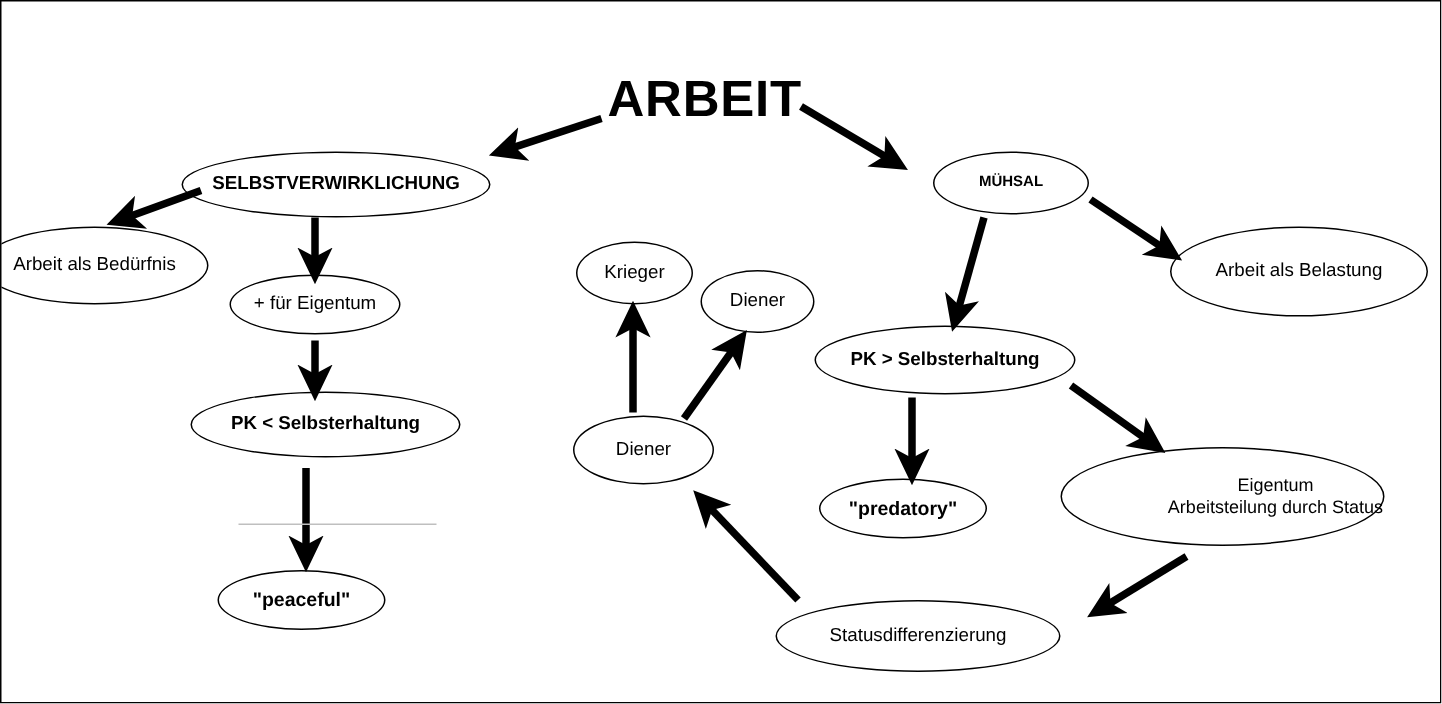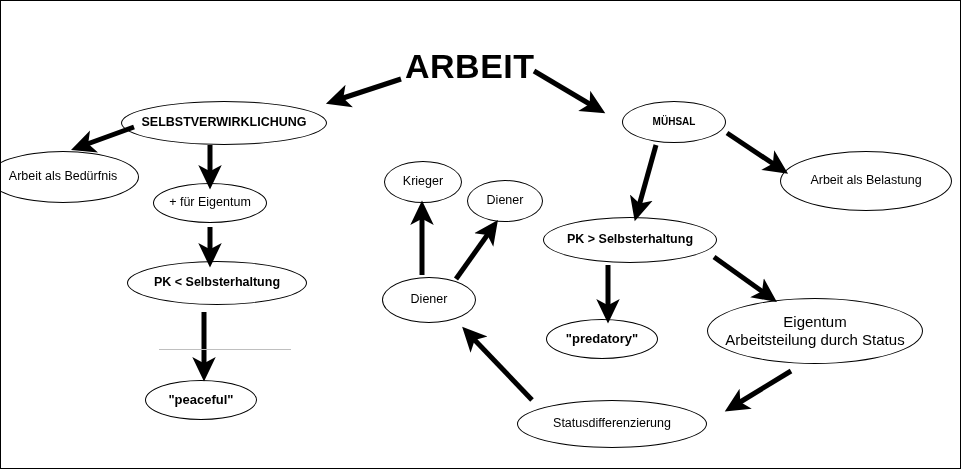--- a/index.html
+++ b/index.html
@@ -92,18 +92,18 @@
       <div class="node" style="left: 152px; top: 182px; width: 114px; height: 40px; font-size: 12.5px;"><span>+ für Eigentum</span></div>
       <div class="node bold" style="left: 126px; top: 260px; width: 180px; height: 44px; font-size: 12.5px;"><span>PK &lt; Selbsterhaltung</span></div>
       <div class="node bold" style="left: 144px; top: 379px; width: 112px; height: 40px; font-size: 13px;"><span>"peaceful"</span></div>
       <div class="node" style="left: 383px; top: 160px; width: 78px; height: 42px; font-size: 12.5px; text-align: center;"><span>Krieger</span></div>
       <div class="node" style="left: 466px; top: 179px; width: 76px; height: 42px; font-size: 12.5px;"><span>Diener</span></div>
       <div class="node" style="left: 381px; top: 276px; width: 94px; height: 46px; font-size: 12.5px;"><span>Diener</span></div>
       <div class="node bold" style="left: 621px; top: 100px; width: 104px; height: 42px; font-size: 10px;"><span>MÜHSAL</span></div>
       <div class="node" style="left: 779px; top: 150px; width: 172px; height: 60px; font-size: 12.5px;"><span>Arbeit als Belastung</span></div>
       <div class="node bold" style="left: 542px; top: 216px; width: 174px; height: 46px; font-size: 12.5px; align-items: center;"><span>PK &gt; Selbsterhaltung</span></div>
       <div class="node bold" style="left: 545px; top: 318px; width: 112px; height: 40px; font-size: 13px;"><span>"predatory"</span></div>
-      <div class="node" style="left: 706px; top: 297px; width: 216px; height: 66px; font-size: 15px;"><span>Eigentum
+      <div class="node" style="left: 706px; top: 297px; width: 216px; height: 66px; font-size: 12px; justify-content: flex-end;"><span>Eigentum
 Arbeitsteilung durch Status</span></div>
       <div class="node" style="left: 516px; top: 399px; width: 190px; height: 48px; font-size: 12.5px;"><span>Statusdifferenzierung</span></div>
     </div>
 
 </div>
 
 </body></html>

